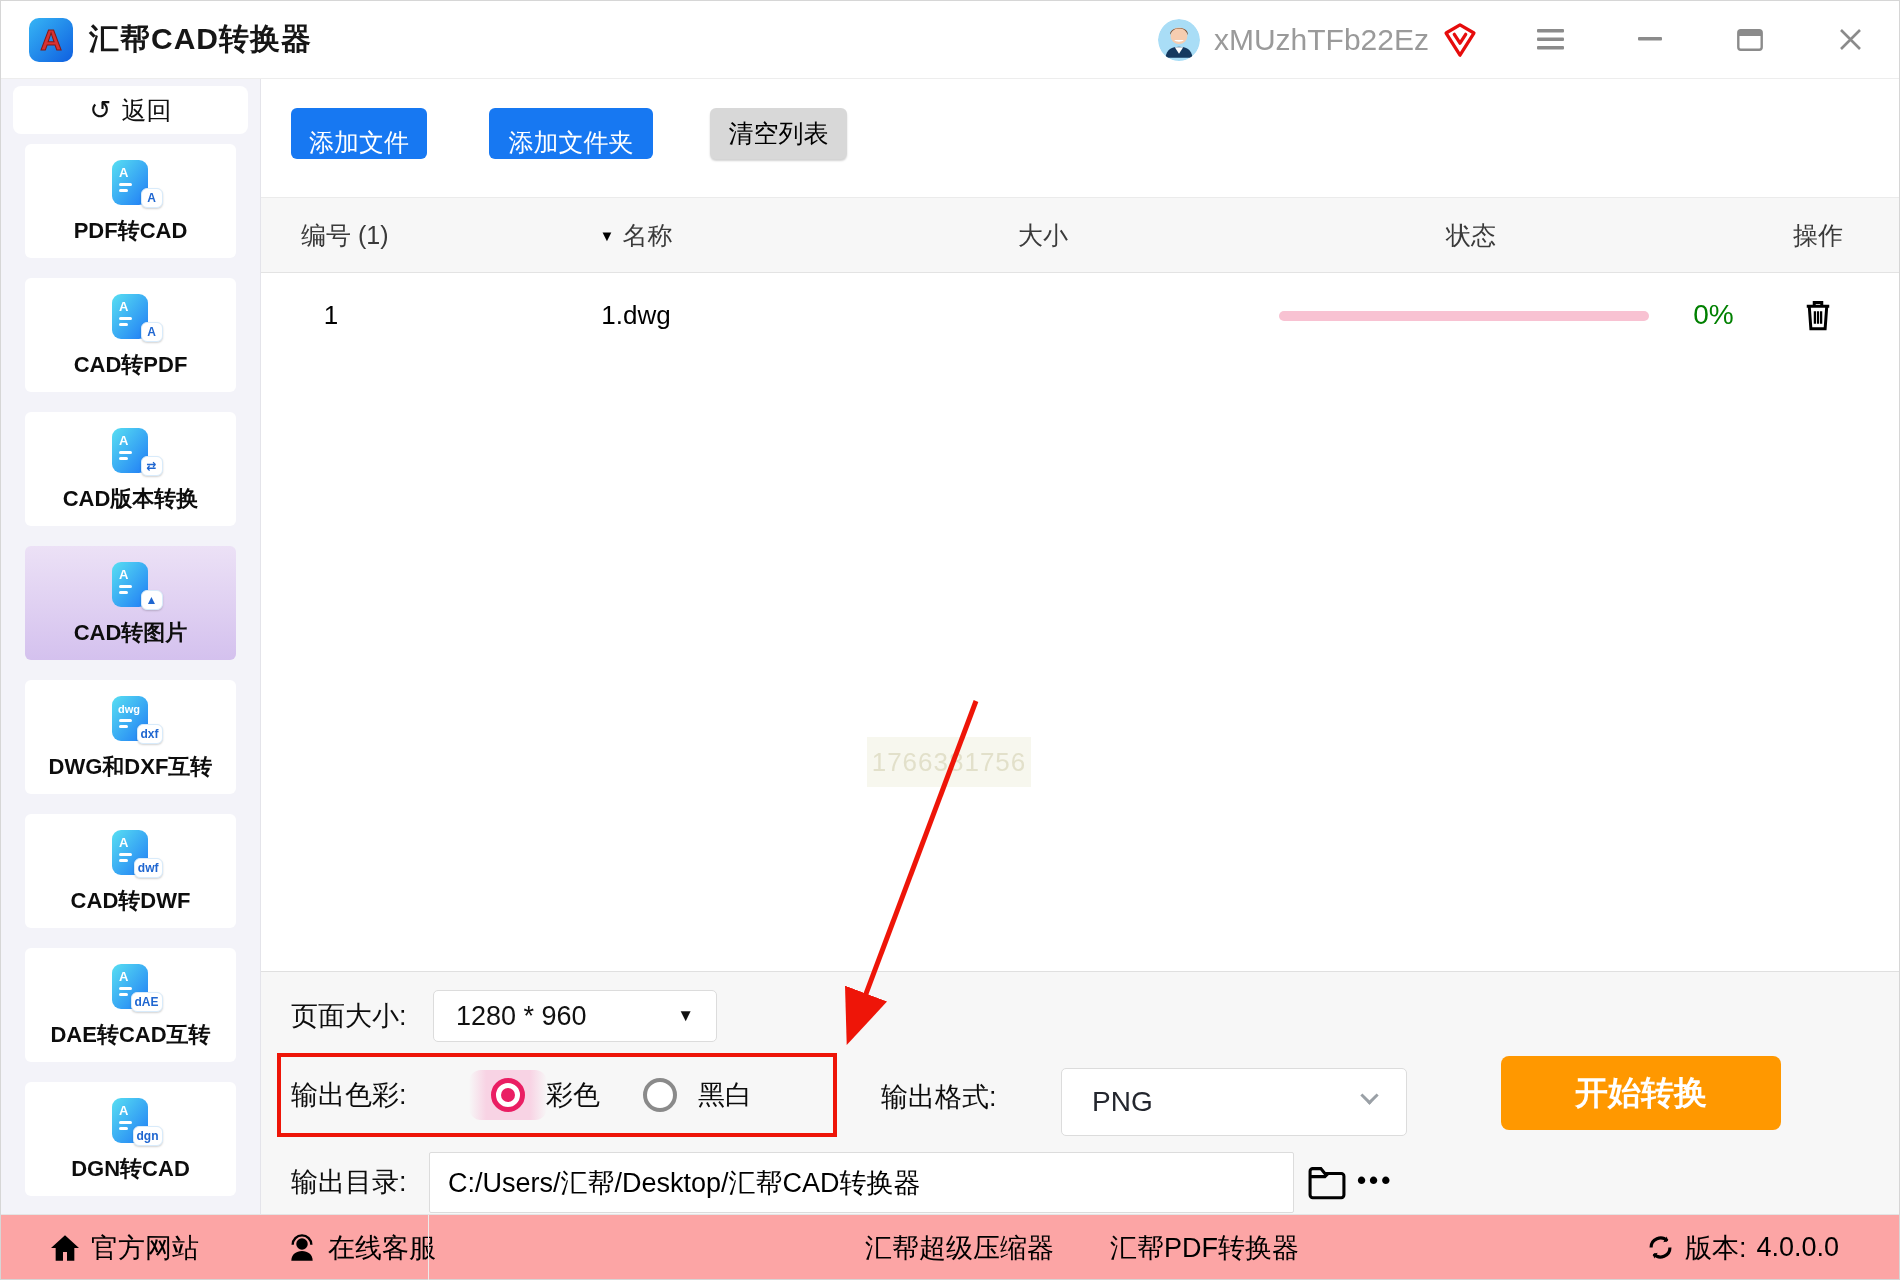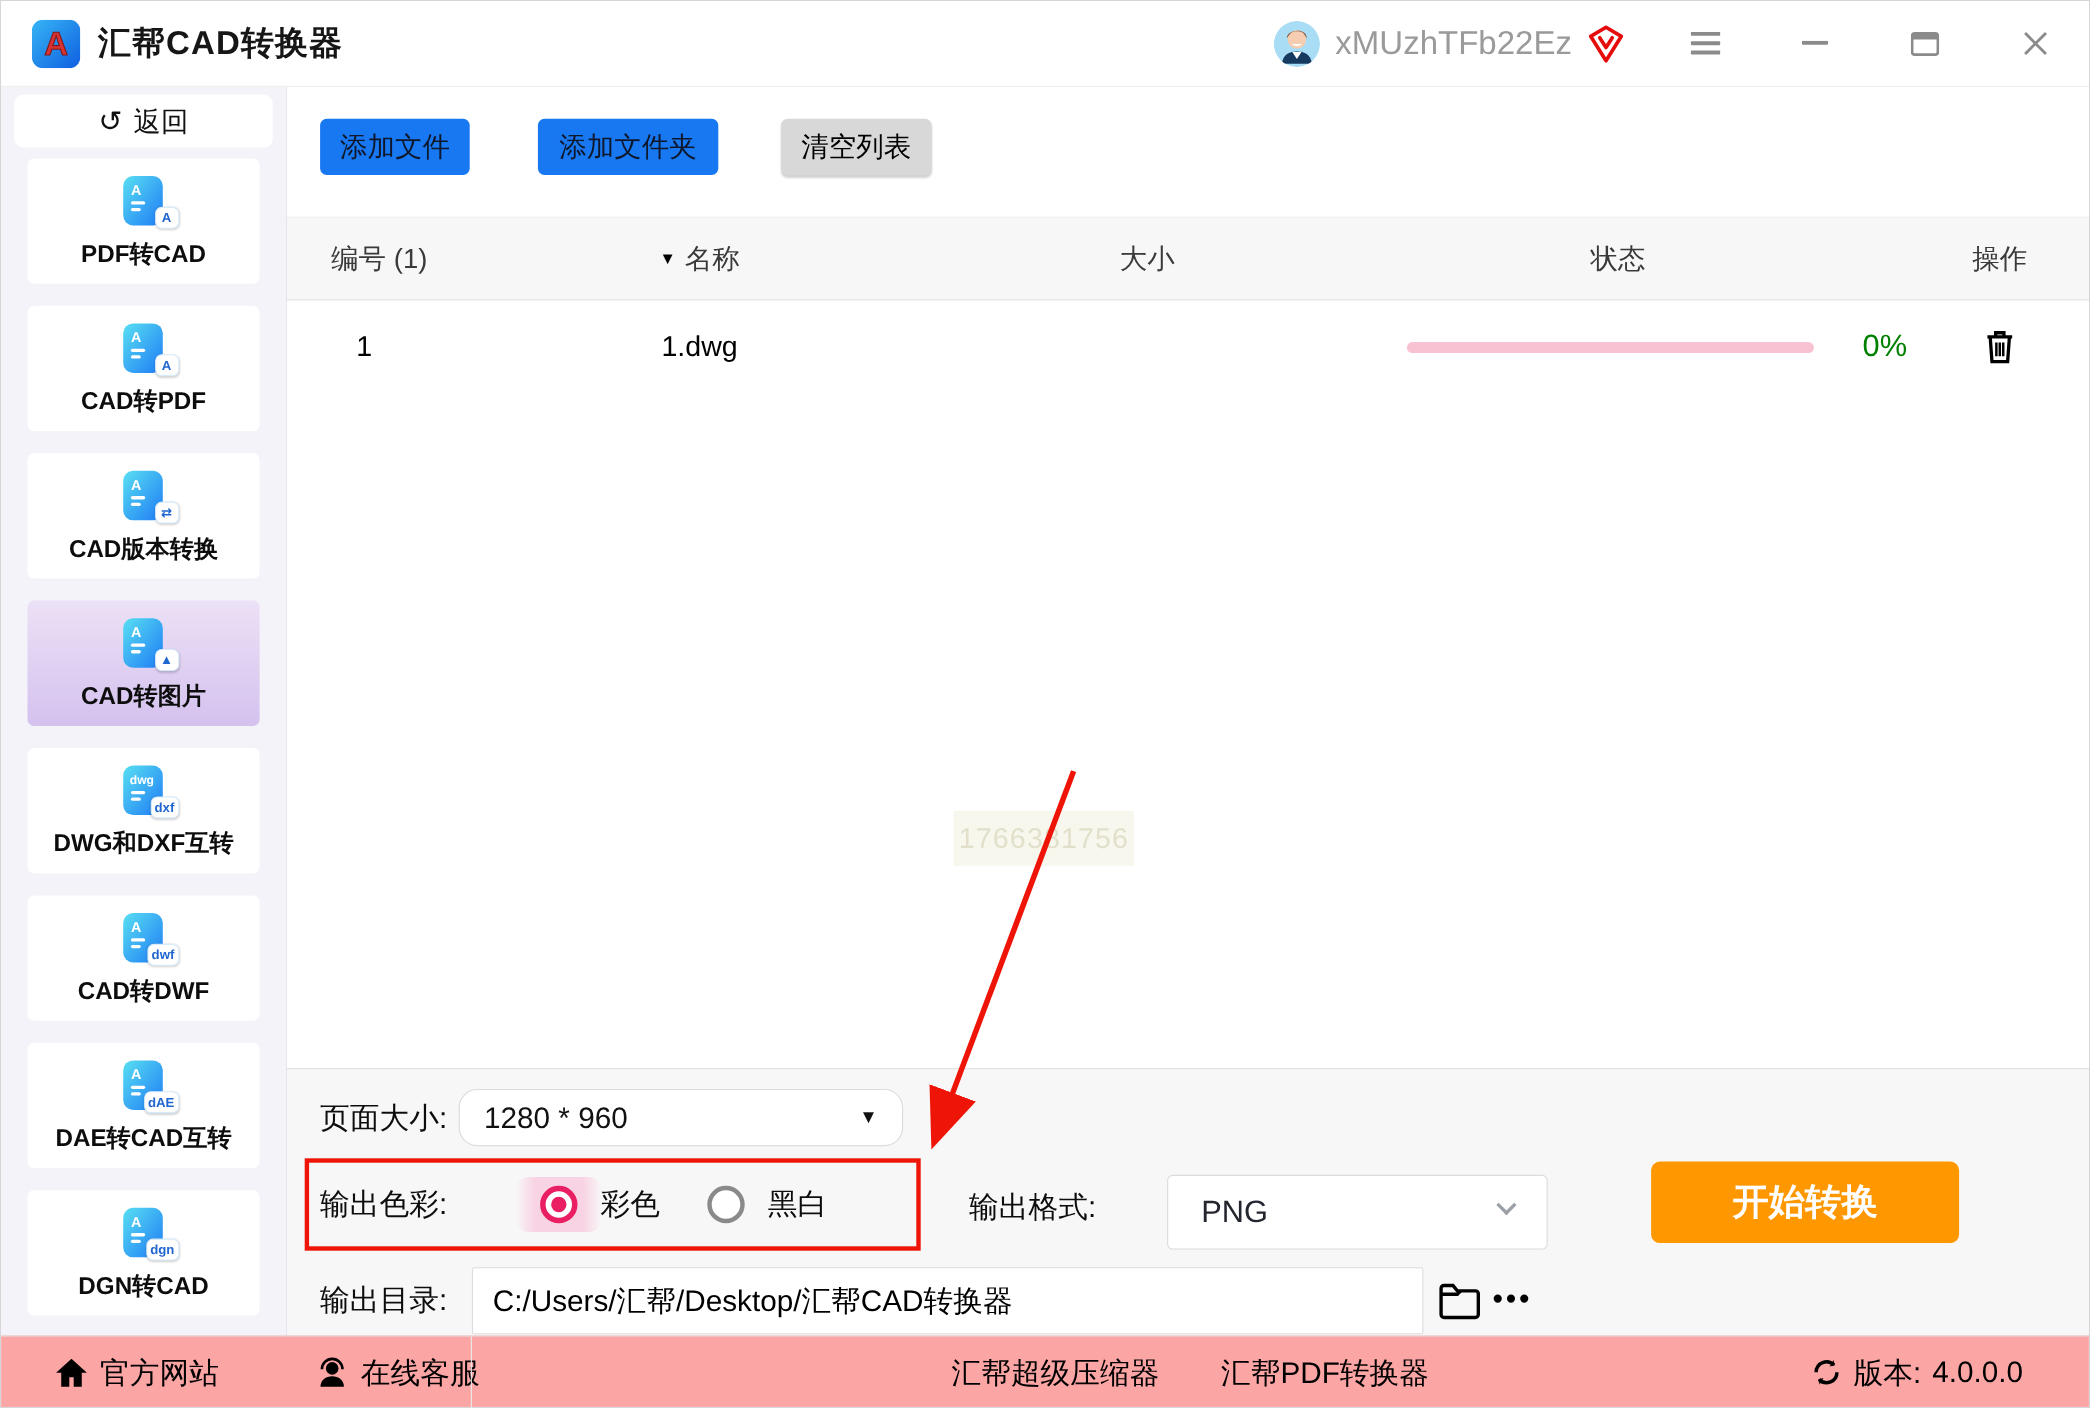--- a/index.html
+++ b/index.html
@@ -36,21 +36,21 @@
   .item-badge { position:absolute; right:-6px; bottom:1px; min-width:22px; height:20px; padding:0 3px;
     background:#fff; border:1px solid #d8ebfb; border-radius:6px; color:#1f66d0;
     font-size:12px; font-weight:700; display:flex; align-items:center; justify-content:center;
     box-shadow:0 1px 2px rgba(0,0,0,.18); }
   .item-label { font-size:22px; font-weight:600; color:#0d0d0d; white-space:nowrap; }
 
   
   .main { position:absolute; left:260px; top:78px; right:0; height:1137px; background:#fff; }
   .btn { position:absolute; top:29px; height:51px; border:none; border-radius:6px;
     font-size:25px; font-family:inherit; display:flex; align-items:center; justify-content:center; cursor:default; }
-  .btn-blue { background:#1778f2; color:#0f172a; }
+  .btn-blue { background:#1778f2; color:#ffffff;align-items:flex-end; }
   .btn-addfile  { left:30px;  width:136px; }
   .btn-addfolder{ left:228px; width:164px; }
   .btn-clear { left:449px; width:137px; background:#d8d8d8; color:#000; box-shadow:0 2px 2px rgba(0,0,0,.18); }
   .toolbar-divider { position:absolute; top:118px; left:0; right:0; height:1px; background:#ebebeb; }
 
   .thead { position:absolute; top:119px; left:0; right:0; height:75px;
     background:#f7f7f7; border-bottom:1px solid #e3e3e3; font-size:25px; color:#3a3a3a; }
   .thead .cell, .trow .cell { position:absolute; top:0; height:100%; display:flex; align-items:center; justify-content:center; }
   .h-index { left:40px;text-align:right; }
   .h-name  { left:225px; width:300px; gap:8px; cursor:default; }
@@ -67,21 +67,21 @@
     background:#f8c2d2; border-radius:5px; }
   .c-percent { left:1410px; width:85px; color:#008000; font-size:28px; }
   .c-trash { left:1528px; width:58px; cursor:default; }
 
   
   .panel { position:absolute; left:0; right:0; top:892px; height:245px;
     background:#f7f7f7; border-top:1px solid #e0e0e0; font-size:27px; }
   .p-label { position:absolute; color:#0d0d0d; }
   .lbl-pagesize { left:30px; top:18px; height:52px; line-height:52px; }
   .dd { position:absolute; background:#fff; border:1px solid #dcdcdc; border-radius:5px; display:flex; align-items:center; cursor:default; }
-  .dd-pagesize { left:156px; top:18px; width:404px; height:52px; padding:0 22px;border-radius:17px; }
+  .dd-pagesize { left:172px; top:18px; width:284px; height:52px; padding:0 22px; }
   .dd-arrow-glyph { position:absolute; right:22px; font-size:17px; color:#111; }
   .lbl-color { left:30px; top:98px; height:50px; line-height:50px; }
   .radio-pill { position:absolute; left:208px; top:98px; width:78px; height:50px; border-radius:12px;
     background:linear-gradient(90deg, rgba(249,215,230,0) 0%, #f8d3e4 22%, #f8d3e4 78%, rgba(249,215,230,0) 100%); }
   .radio { position:absolute; width:34px; height:34px; border-radius:50%; background:#fff; top:106px; cursor:default; }
   .radio-color { left:230px; border:5px solid #ea1e63; }
   .radio-color .dot { position:absolute; left:50%; top:50%; width:14px; height:14px; margin:-7px 0 0 -7px;
     border-radius:50%; background:#ea1e63; }
   .radio-bw { left:382px; border:4px solid #8a8a8a; }
   .radio-label { position:absolute; top:98px; height:50px; line-height:50px; color:#0d0d0d; cursor:default; }

